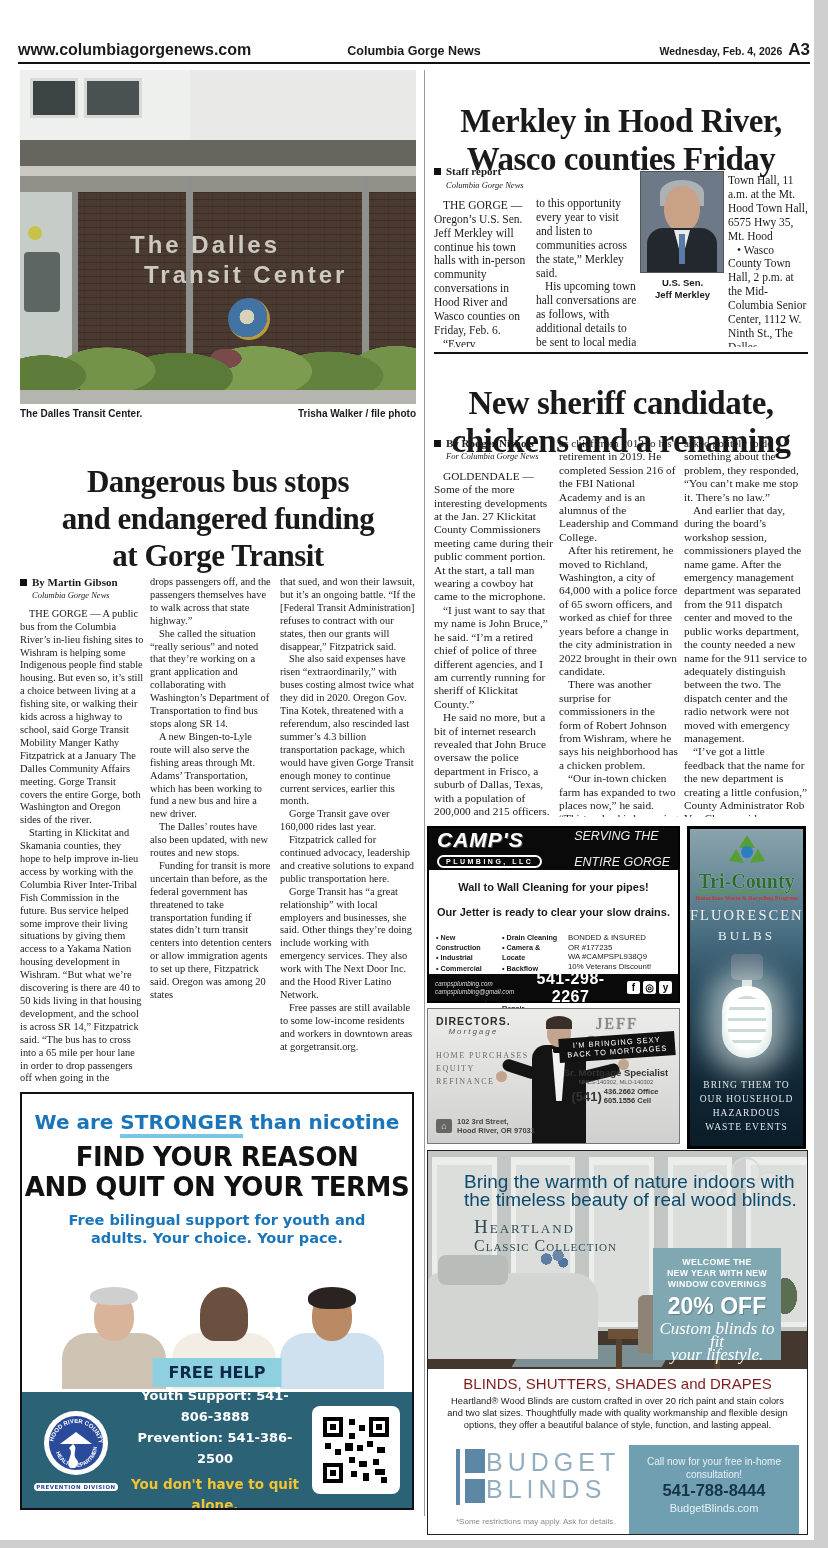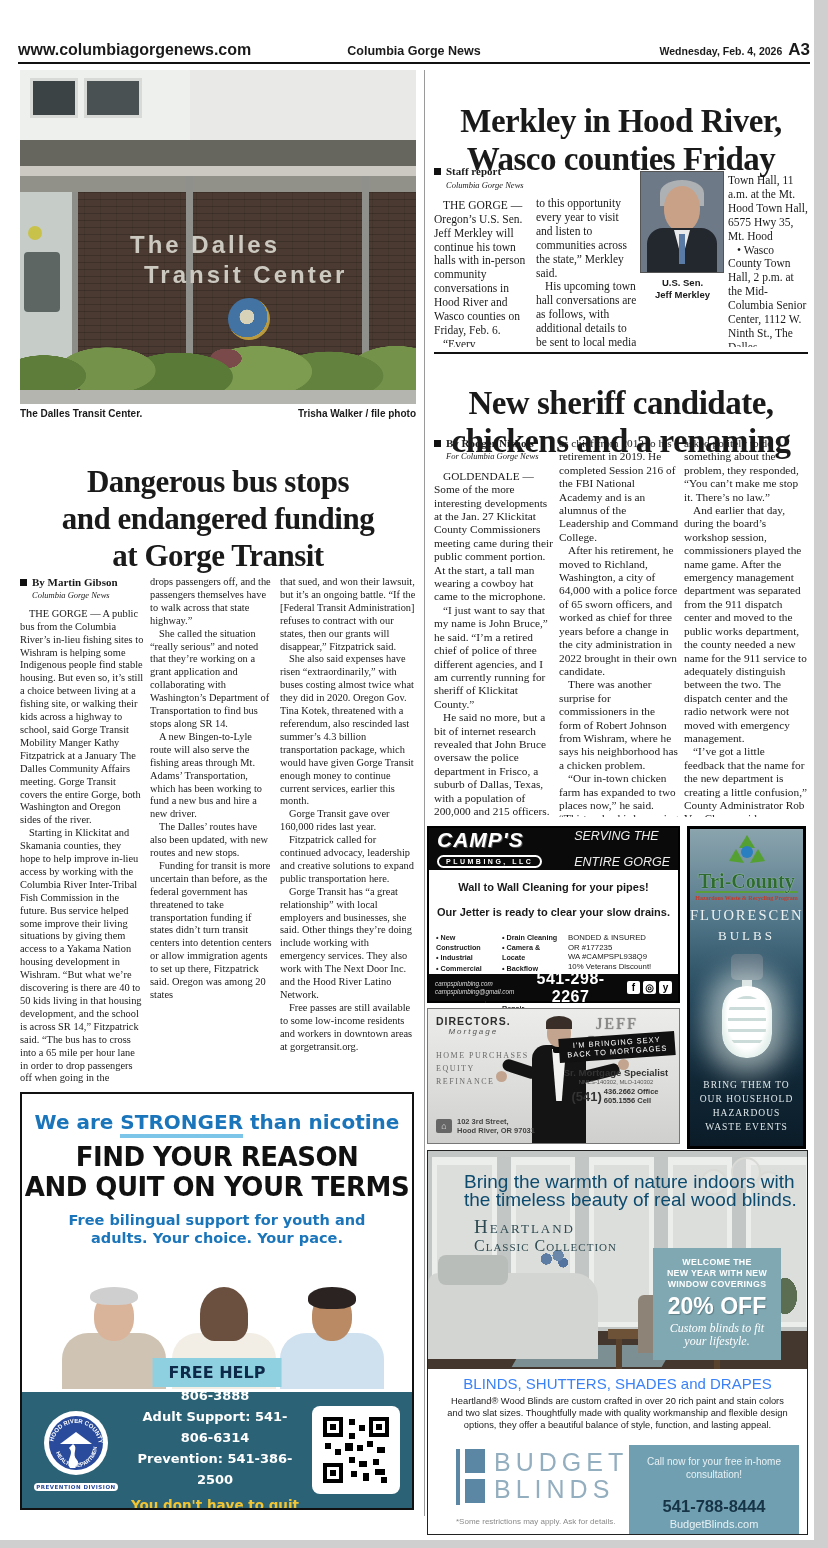--- a/index.html
+++ b/index.html
@@ -200,37 +200,37 @@
   .bb-photo-text{position:absolute;left:36px;top:22px;color:#0c4a6e;font-size:19px;line-height:18px;}
   .bb-photo-text p{margin:0;text-indent:0;}
   .bb-heartland{position:absolute;left:46px;top:66px;color:#2e4a52;font-family:"Liberation Serif",serif;font-variant:small-caps;}
   .bb-h1{font-size:19px;letter-spacing:2px;line-height:20px;}
   .bb-h2{font-size:16px;letter-spacing:1px;line-height:18px;}
   .bb-promo{position:absolute;left:225px;top:97px;width:128px;height:112px;background:#7fa8b3;color:#fff;
             text-align:center;padding-top:9px;box-sizing:border-box;}
   .bb-promo-lines{font-size:8.8px;font-weight:bold;line-height:11px;letter-spacing:0.3px;}
   .bb-promo-lines p{margin:0;text-indent:0;}
   .bb-offer{font-size:23px;font-weight:900;margin-top:3px;text-shadow:1px 1px 1px rgba(0,0,0,0.25);}
-  .bb-script{font-family:"Liberation Serif",serif;font-style:italic;font-size:12px;line-height:13px;margin-top:2px;}
+  .bb-script{font-family:"Liberation Serif",serif;font-style:italic;font-size:17px;line-height:13px;margin-top:2px;}
   .bb-script p{margin:0;text-indent:0;}
-  .bb-strip{text-align:center;color:#3b82f6;font-size:15px;margin-top:6px;}
+  .bb-strip{text-align:center;color:#7f1d1d;font-size:15px;margin-top:6px;}
   .bb-para{text-align:center;font-size:9.3px;line-height:11.8px;color:#222;width:346px;margin:4px auto 0 auto;}
   .bb-bottom{position:relative;height:110px;margin-top:8px;}
-  .bb-logo{position:absolute;left:28px;top:10px;display:flex;gap:8px;}
+  .bb-logo{position:absolute;left:28px;top:10px;display:flex;}
   .bb-logo-mark{width:30px;height:56px;position:relative;}
   .bb-logo-mark i{position:absolute;left:0;top:0;width:4px;height:56px;background:#5b87a5;}
   .bb-logo-mark b{position:absolute;left:9px;width:20px;height:24px;background:#5b87a5;}
   .bb-logo-mark b.b2{top:30px;}
   .bb-logo-text{color:#93aebf;font-size:25px;letter-spacing:5px;line-height:27px;font-weight:400;}
   .bb-restrict{position:absolute;left:28px;top:78px;font-size:8px;color:#8a8a8a;}
   .bb-cta{position:absolute;left:201px;top:6px;width:170px;height:92px;background:#6f9fb0;color:#fff;text-align:center;
           padding-top:10px;box-sizing:border-box;}
   .bb-cta-lines{font-size:10px;line-height:13px;color:#e8f1f4;}
   .bb-cta-lines p{margin:0;text-indent:0;}
-  .bb-cta-phone{font-size:16.5px;font-weight:bold;color:#173346;margin-top:16px;}
+  .bb-cta-phone{font-size:16.5px;font-weight:bold;color:#173346;margin-top:0;}
   .bb-cta-web{font-size:11px;color:#e8f1f4;margin-top:2px;}
 
   
   .nico{position:absolute;left:20px;top:1092px;width:394px;height:418px;border:2px solid #111;box-sizing:border-box;
         background:#fff;font-family:"DejaVu Sans",sans-serif;text-align:center;overflow:hidden;}
   .nico-h1{margin-top:16px;font-size:20px;font-weight:bold;color:#1b75ba;}
   .nico-h1 .strong-u{border-bottom:4px solid #7cc4e8;padding-bottom:0px;}
   .nico-h2{margin-top:8px;font-size:26px;line-height:30px;font-weight:900;color:#111;letter-spacing:-0.5px;}
   .nico-h2 p{margin:0;text-indent:0;}
   .nico-sub{margin-top:9px;font-size:14.5px;line-height:18px;font-weight:bold;color:#1b75ba;}
@@ -661,21 +661,20 @@
             <textPath href="#arcBot" startOffset="10%">HEALTH DEPARTMENT</textPath>
           </text>
           <polygon points="17,34 33,22 49,34" fill="#ffffff"></polygon>
           <path d="M30 34 C 36 38, 28 44, 34 50 C 38 54, 30 56, 33 58 L 27 58 C 22 50, 32 44, 26 38 Z" fill="#ffffff"></path>
         </svg>
         <div class="hrc-pill">PREVENTION DIVISION</div>
       </div>
       <div class="nico-phones">
         <div>
             <p>Youth Support: 541-806-3888</p>
-            <p>Adult Support: 541-806-6314</p>
             <p>Prevention: 541-386-2500</p>
           </div>
         <div class="nico-tag">You don't have to quit alone.</div>
       </div>
       <div class="nico-qr">
         <svg width="74" height="74" viewBox="0 0 74 74">
           <rect width="74" height="74" fill="#fff"></rect>
           <g fill="#000">
             <rect x="4" y="4" width="20" height="20"></rect>
               <rect x="8" y="8" width="12" height="12" fill="#fff"></rect>

